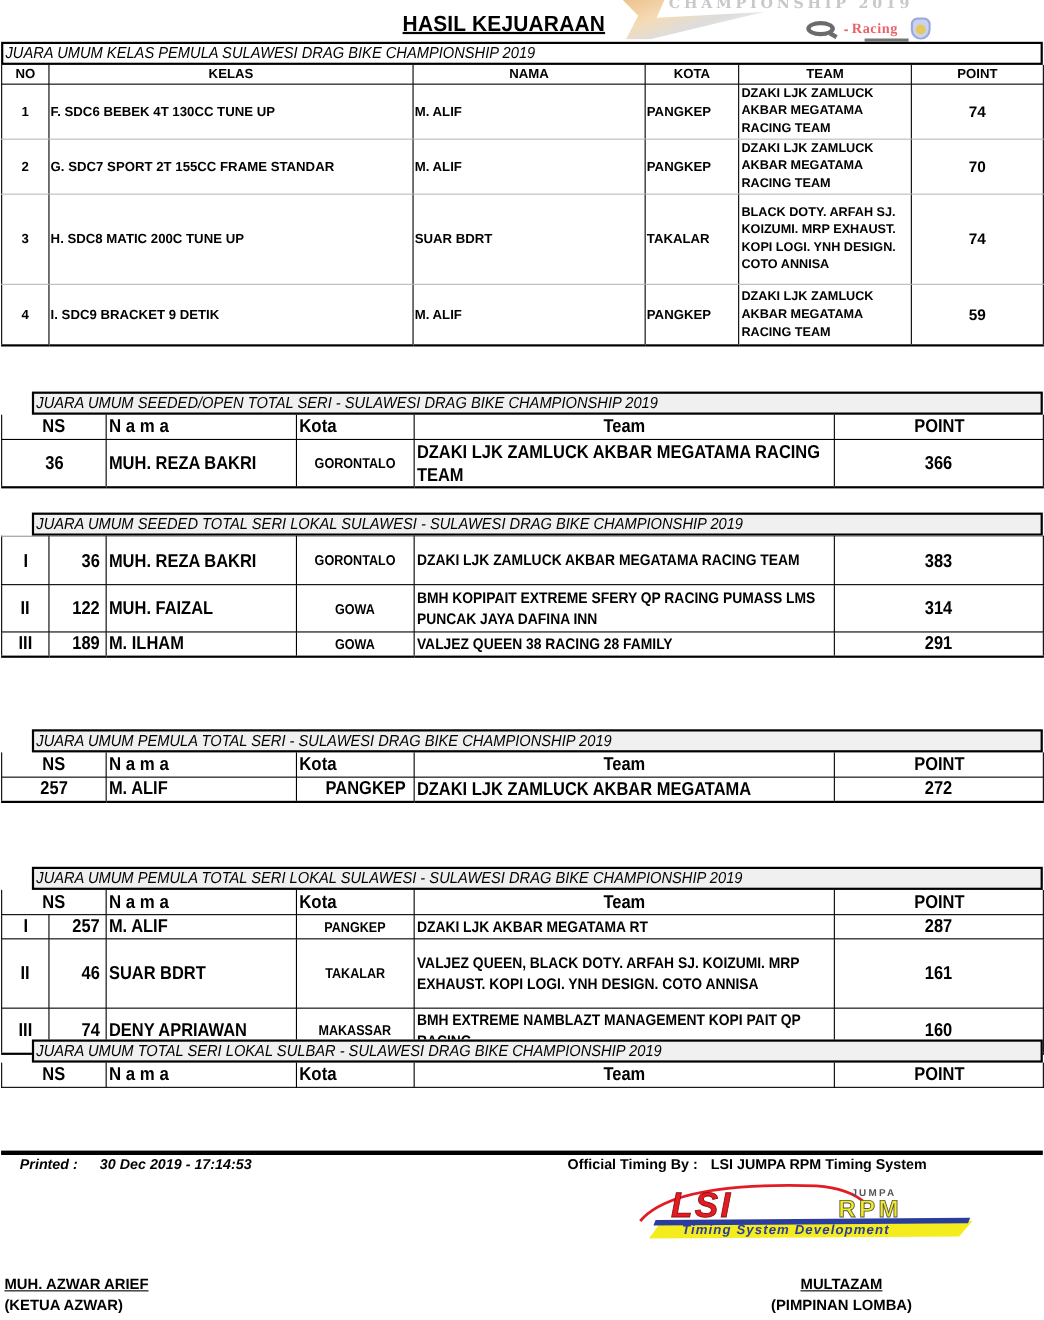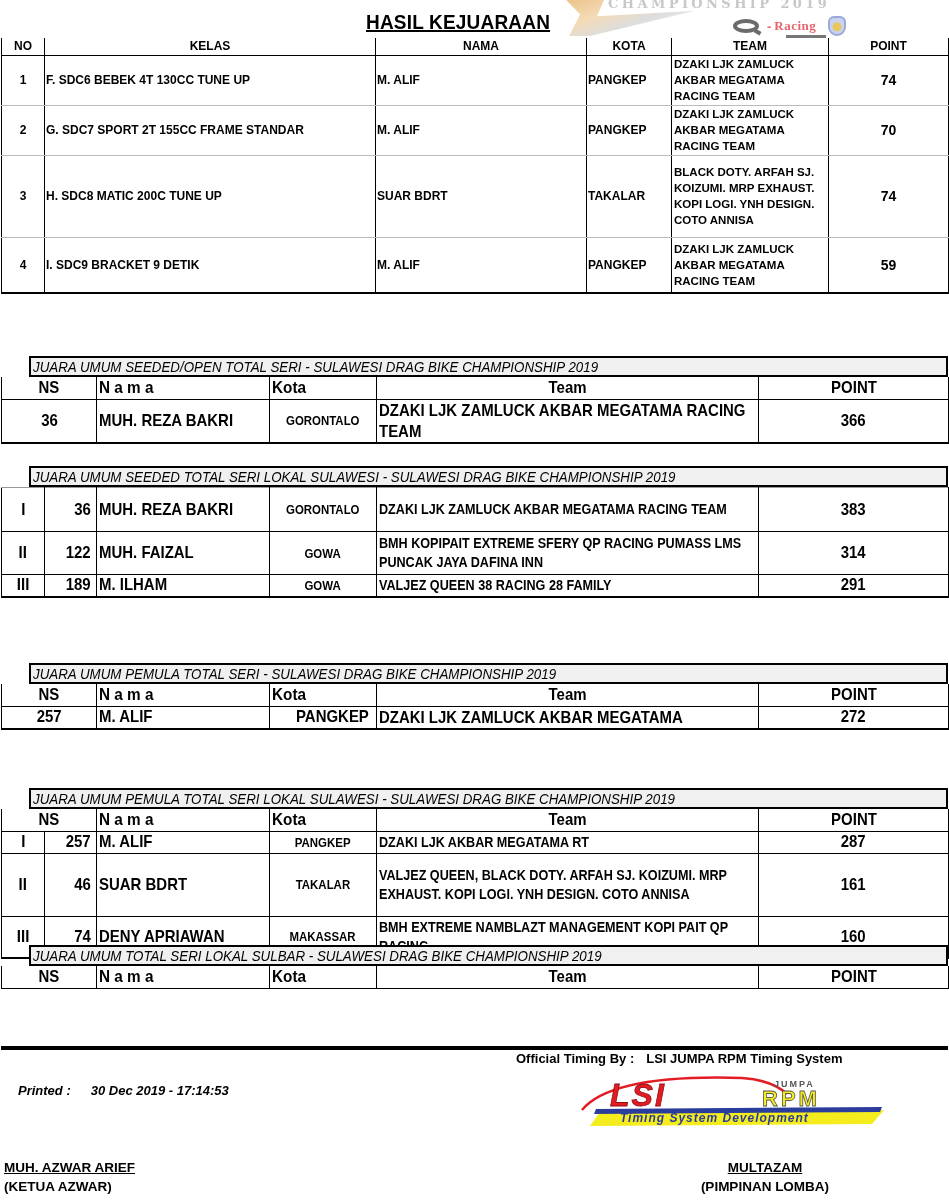--- a/index.html
+++ b/index.html
@@ -73,21 +73,21 @@
   .rt td.team { font-size: 14px; padding-left: 2px; line-height: 19px; }
   .rt td.team-lg { font-size: 17px; padding-left: 2px; line-height: 21px; }
   .rt td.team-ctr { font-size: 17px; text-align: center; }
   .rt td.point { text-align: center; font-size: 17px; }
   .cond { display: inline-block; transform: scaleX(0.88); transform-origin: left; white-space: nowrap; }
   .cond-c { display: inline-block; transform: scaleX(0.88); transform-origin: center; white-space: nowrap; }
   .rt tr:last-child td { border-bottom: 2px solid #000; }
 
   
   .foot-rule { position: absolute; left: 1px; top: 1046px; width: 947px; height: 4px; background: #000; }
-  .foot-printed { position: absolute; left: 18px; top: 1051px; font-size: 13px; font-weight: bold; font-style: italic; margin-top: 32px; }
+  .foot-printed { position: absolute; left: 18px; top: 1051px; font-size: 13px; font-weight: bold; font-style: italic; }
   .foot-printed .val { margin-left: 20px; }
   .foot-official { position: absolute; left: 516px; top: 1051px; font-size: 13px; font-weight: bold; }
   .foot-official .val { margin-left: 12px; }
   .lsi-logo { position: absolute; left: 572px; top: 1072px; width: 320px; height: 62px; }
   .sig { position: absolute; font-size: 13.5px; font-weight: bold; line-height: 19px; }
   .sig .name { text-decoration: underline; }
   .sig-left { left: 4px; top: 1158px; }
   .sig-right { left: 694px; top: 1158px; text-align: center; width: 142px; }
 </style>
 </head>
@@ -99,20 +99,21 @@
   <div class="hdr-title">HASIL KEJUARAAN</div>
   <div class="hdr-qracing">
     <span class="q-logo"></span>
     <span class="qr-dash">-</span>
     <span class="qr-text">Racing</span>
     <span class="shield-icon"></span>
   </div>
 </div>
 
 <div class="section" style="top:38px;">
+  <div class="sec-title"><span>JUARA  UMUM  KELAS  PEMULA   SULAWESI  DRAG  BIKE  CHAMPIONSHIP 2019</span></div>
   <table class="t1">
     <colgroup>
       <col style="width:43px">
         <col style="width:331px">
         <col style="width:211px">
         <col style="width:85px">
         <col style="width:157px">
         <col style="width:120px">
     </colgroup>
     <tbody>

